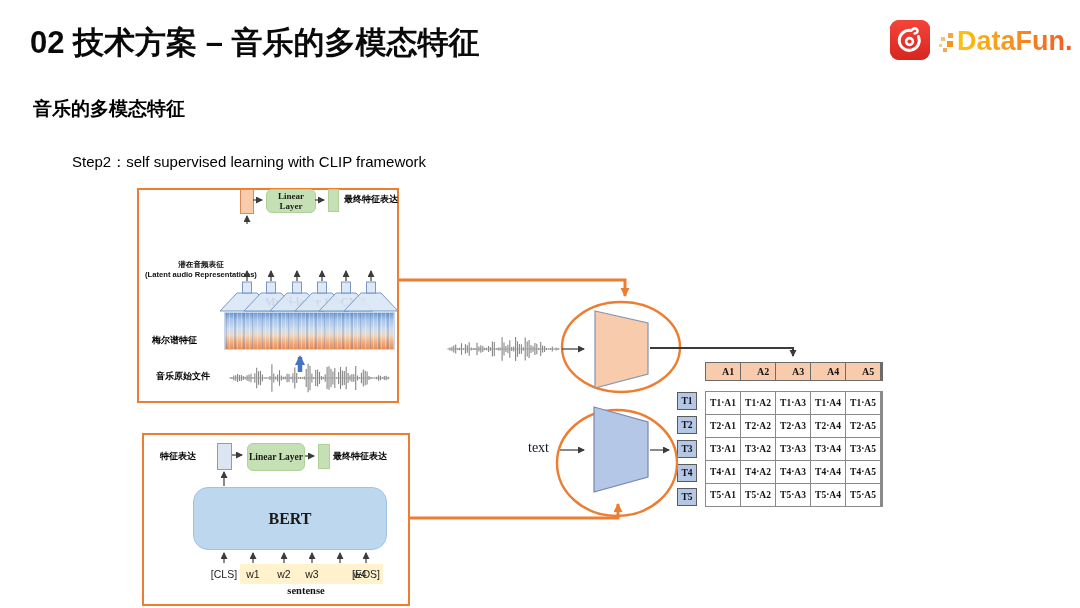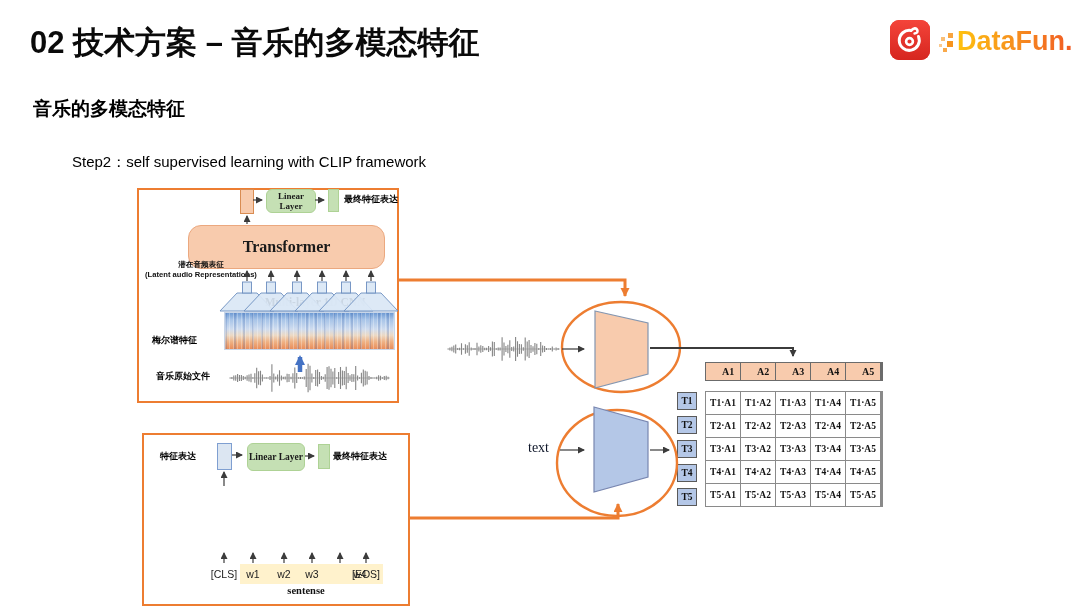--- a/index.html
+++ b/index.html
@@ -116,36 +116,36 @@
   </div>
 
   <div class="abs heading">音乐的多模态特征</div>
   <div class="abs step" style="top:153px;">Step2：self supervised learning with CLIP framework</div>
 
   <div class="abs pipebox audio-box"></div>
   <div class="abs srect srect-oa"></div>
   <div class="abs roundbox linbox lin-a">Linear Layer</div>
   <div class="abs srect srect-ga"></div>
   <div class="abs zh" style="left:344px;top:193px;">最终特征表达</div>
-  <div class="abs roundbox transformer">Transformer</div>
   <div class="abs latent">
     <span>潜在音频表征</span><br>
     <span>(Latent audio Representations)</span>
   </div>
   <div class="abs cnnlab">Multi-layer 1D CNN</div>
   <div class="abs mel"></div>
   <div class="abs zh" style="left:152px;top:327px;margin-top:7px;">梅尔谱特征</div>
   <div class="abs zh" style="left:156px;top:370px;">音乐原始文件</div>
 
   <div class="abs pipebox text-box"></div>
   <div class="abs zh" style="left:160px;top:450px;">特征表达</div>
   <div class="abs srect srect-bt"></div>
   <div class="abs roundbox linbox lin-t">Linear Layer</div>
   <div class="abs srect srect-gt"></div>
   <div class="abs zh" style="left:333px;top:450px;">最终特征表达</div>
+  <div class="abs roundbox bert">BERT</div>
   <div class="abs strip"></div>
   <span class="abs token" style="left:224px;">[CLS]</span>
   <span class="abs token" style="left:253px;">w1</span>
   <span class="abs token" style="left:284px;">w2</span>
   <span class="abs token" style="left:312px;">w3</span>
   <span class="abs token" style="left:360px;text-align:right;">w4</span>
   <span class="abs token" style="left:366px;">[EOS]</span>
   <div class="abs sentense">sentense</div>
 
   <div class="abs enc-label" style="left:591px;top:334px;width:60px;">Audio Encoder</div>

